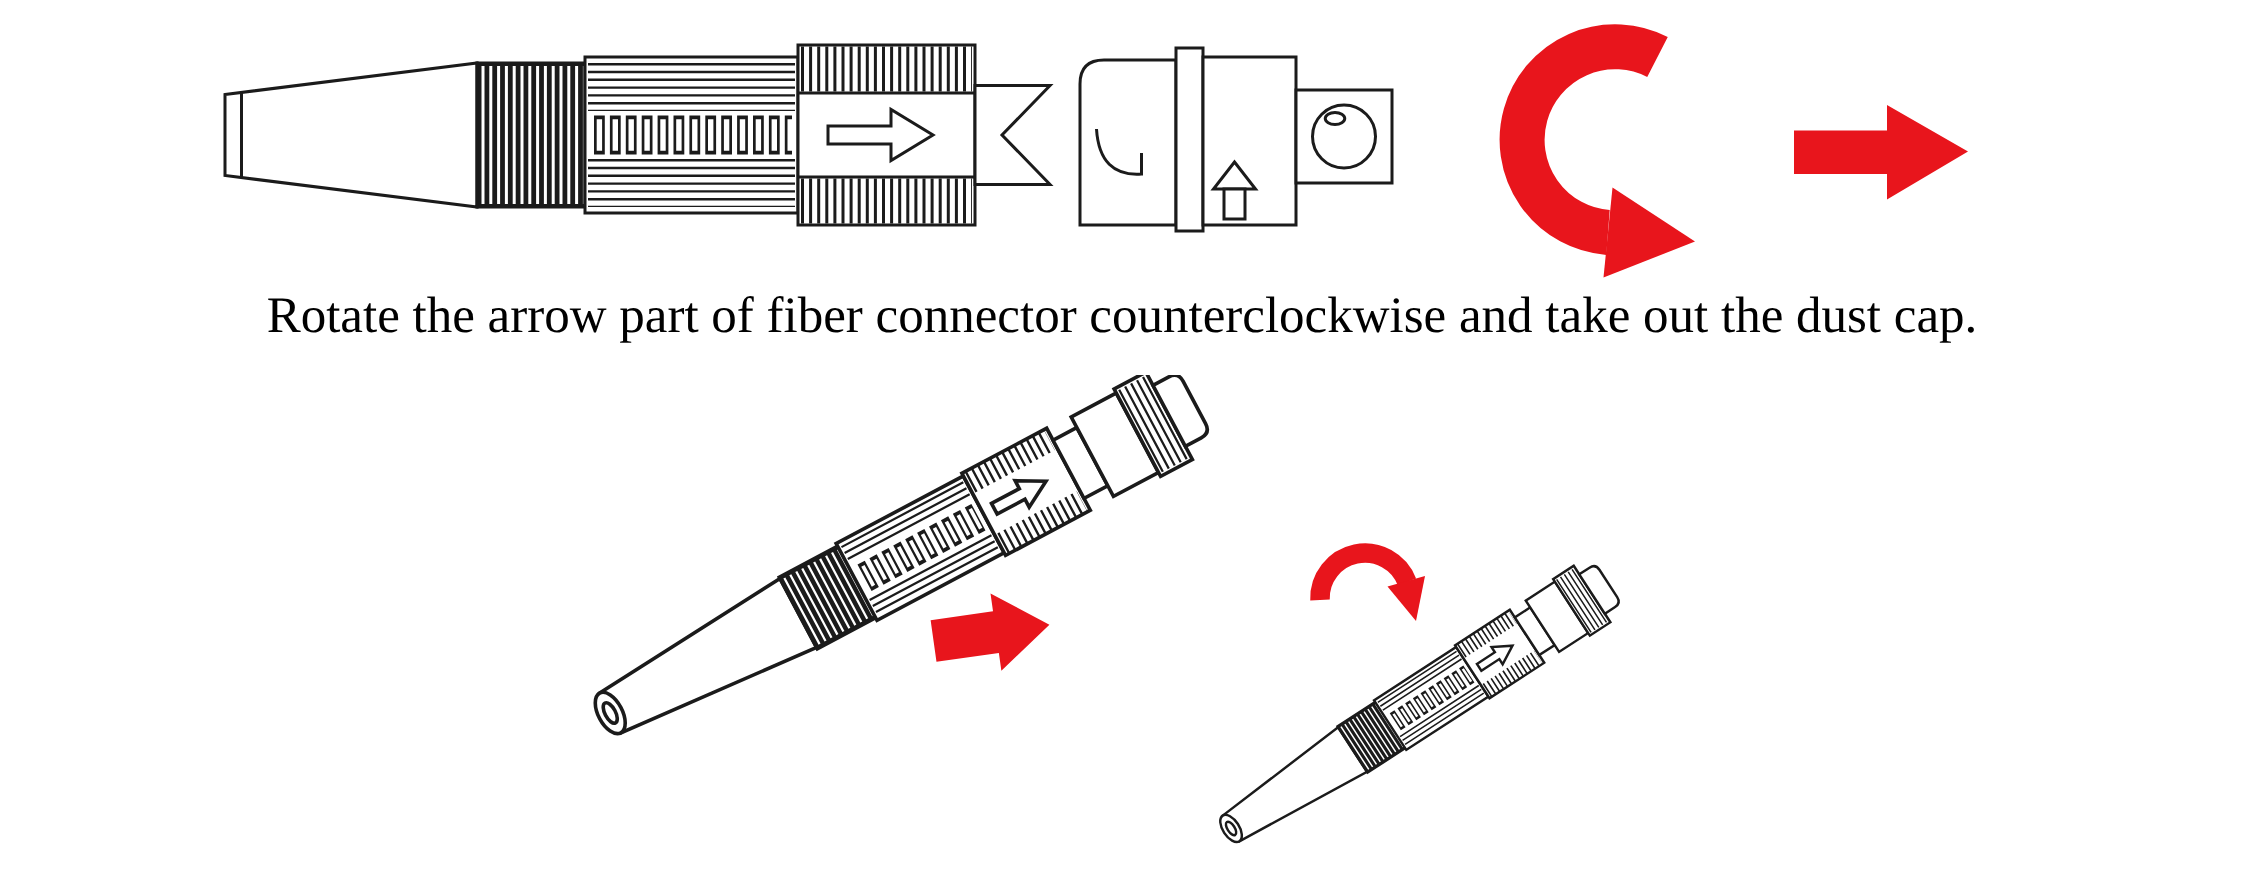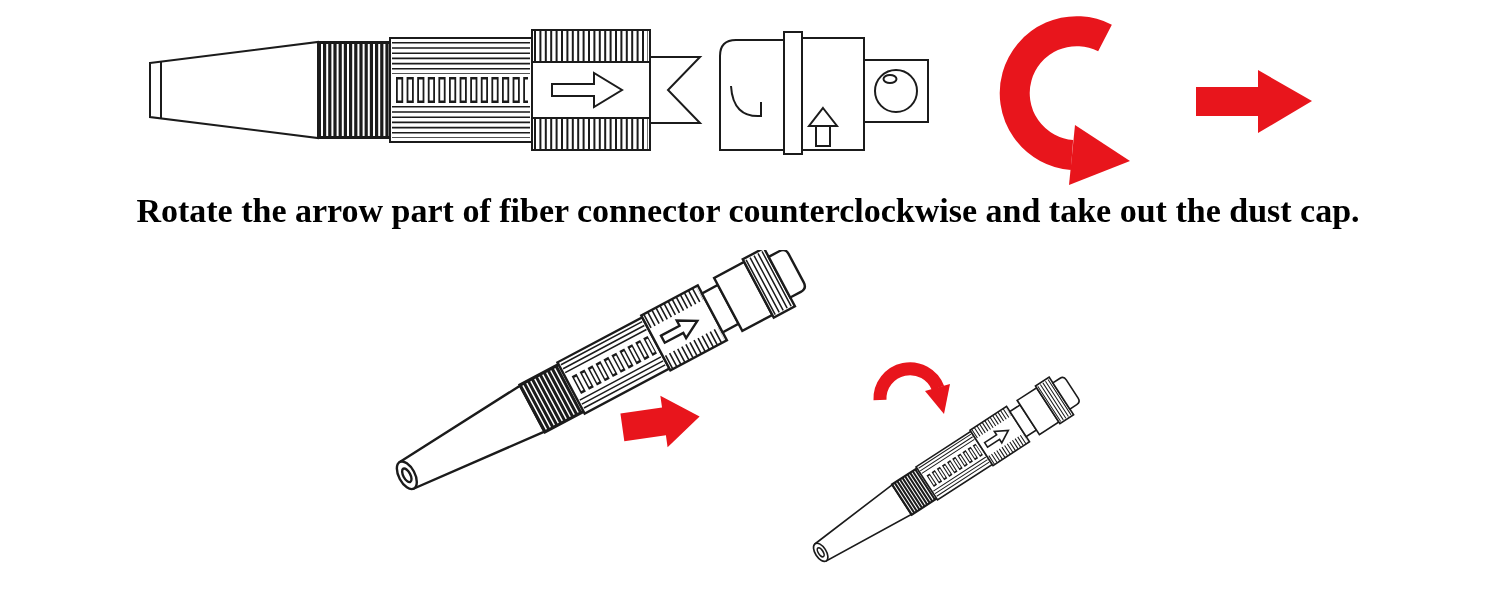--- a/index.html
+++ b/index.html
@@ -2,21 +2,21 @@
 <html><head>
 <meta charset="utf-8">
 <style>
   html,body{margin:0;padding:0;background:#fff;}
   .page{position:relative;width:1496px;height:592px;background:#fff;overflow:hidden;
         font-family:"Liberation Serif","DejaVu Serif",serif;}
   .fig{position:absolute;left:0;display:block;}
   .fig-top{top:0;}
   .fig-bottom{top:250px;}
   .instruction{position:absolute;top:192px;left:0;width:100%;text-align:center;
-               font-weight:700;font-size:34px;color:#000;white-space:nowrap;}
+               font-weight:400;font-size:34px;color:#000;white-space:nowrap;}
 </style>
 </head>
 <body>
 
 <div class="page">
 
   <svg class="fig fig-top" width="1496" height="190" viewBox="0 0 1496 190" xmlns="http://www.w3.org/2000/svg">
     <g stroke="#1b1b1b" stroke-width="2" fill="none">
 
       <g>

